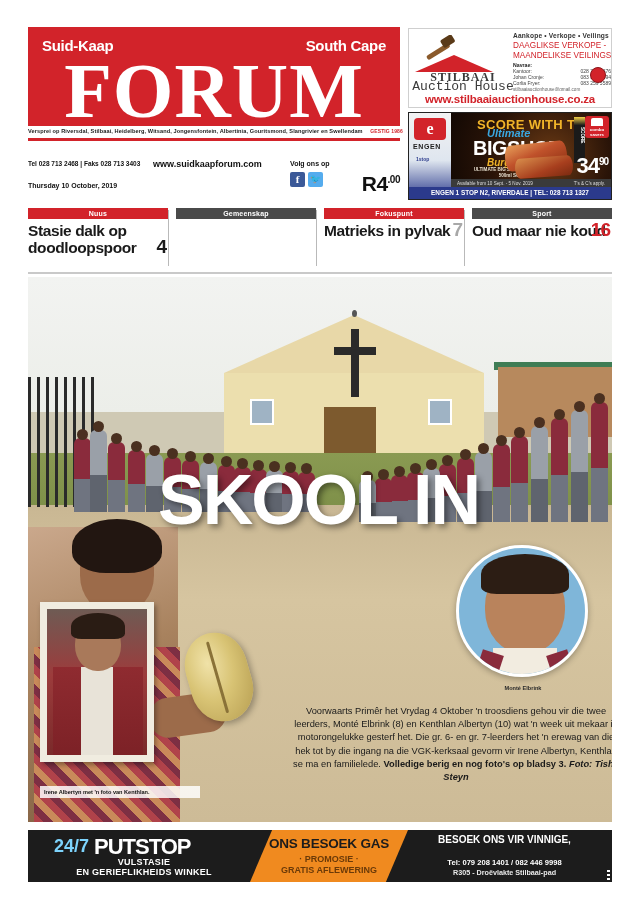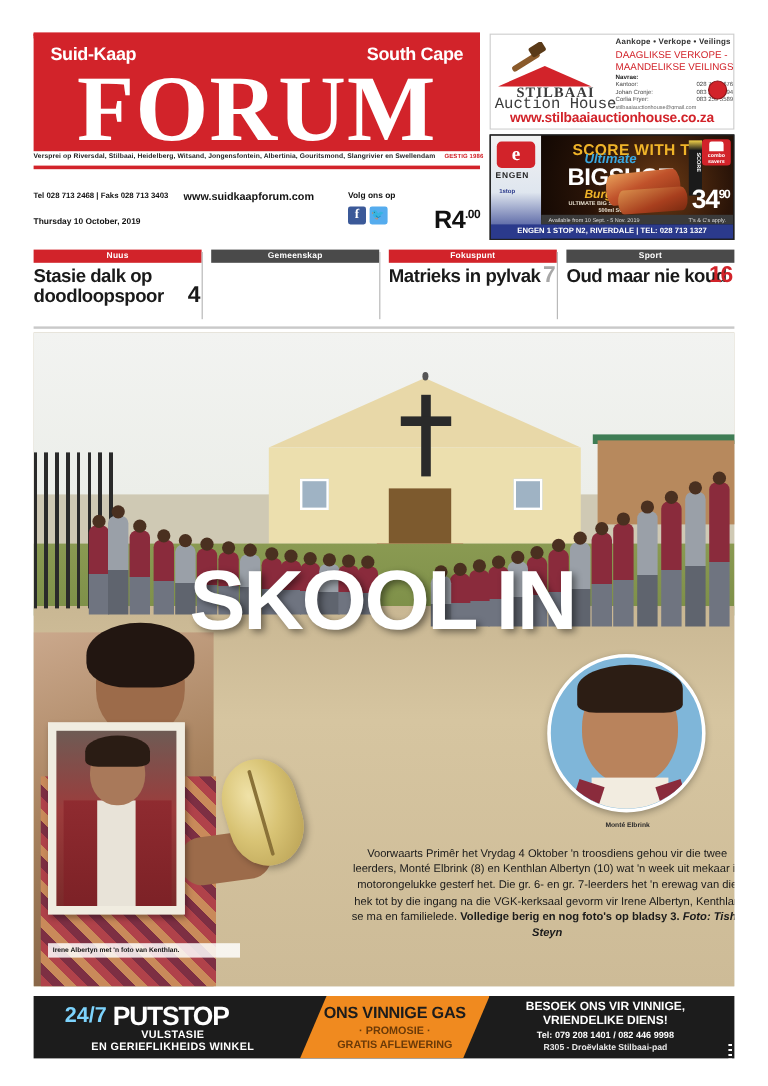--- a/index.html
+++ b/index.html
@@ -604,26 +604,25 @@
   </div>
 
   <div class="ad-bottom">
     <div class="ab-left">
       <div class="ab-247">24/7</div>
       <div class="ab-put">PUTSTOP</div>
       <div class="ab-vul">VULSTASIE</div>
       <div class="ab-ger">EN GERIEFLIKHEIDS WINKEL</div>
     </div>
     <div class="ab-mid">
-      <div class="ab-gas">ONS VINNIGE GAS</div>
+      <div class="ab-gas">ONS BESOEK GAS</div>
       <div class="ab-promo">· PROMOSIE ·</div>
       <div class="ab-grat">GRATIS AFLEWERING</div>
     </div>
     <div class="ab-right">
       <div class="ab-r1">BESOEK ONS VIR VINNIGE,</div>
-      <div class="ab-r2">VRIENDELIKE DIENS!</div>
       <div class="ab-r3">Tel: 079 208 1401 / 082 446 9998</div>
       <div class="ab-r4">R305 - Droëvlakte Stilbaai-pad</div>
     </div>
     <div class="spine"></div>
   </div>
 
 </div>
 
 </body></html>

